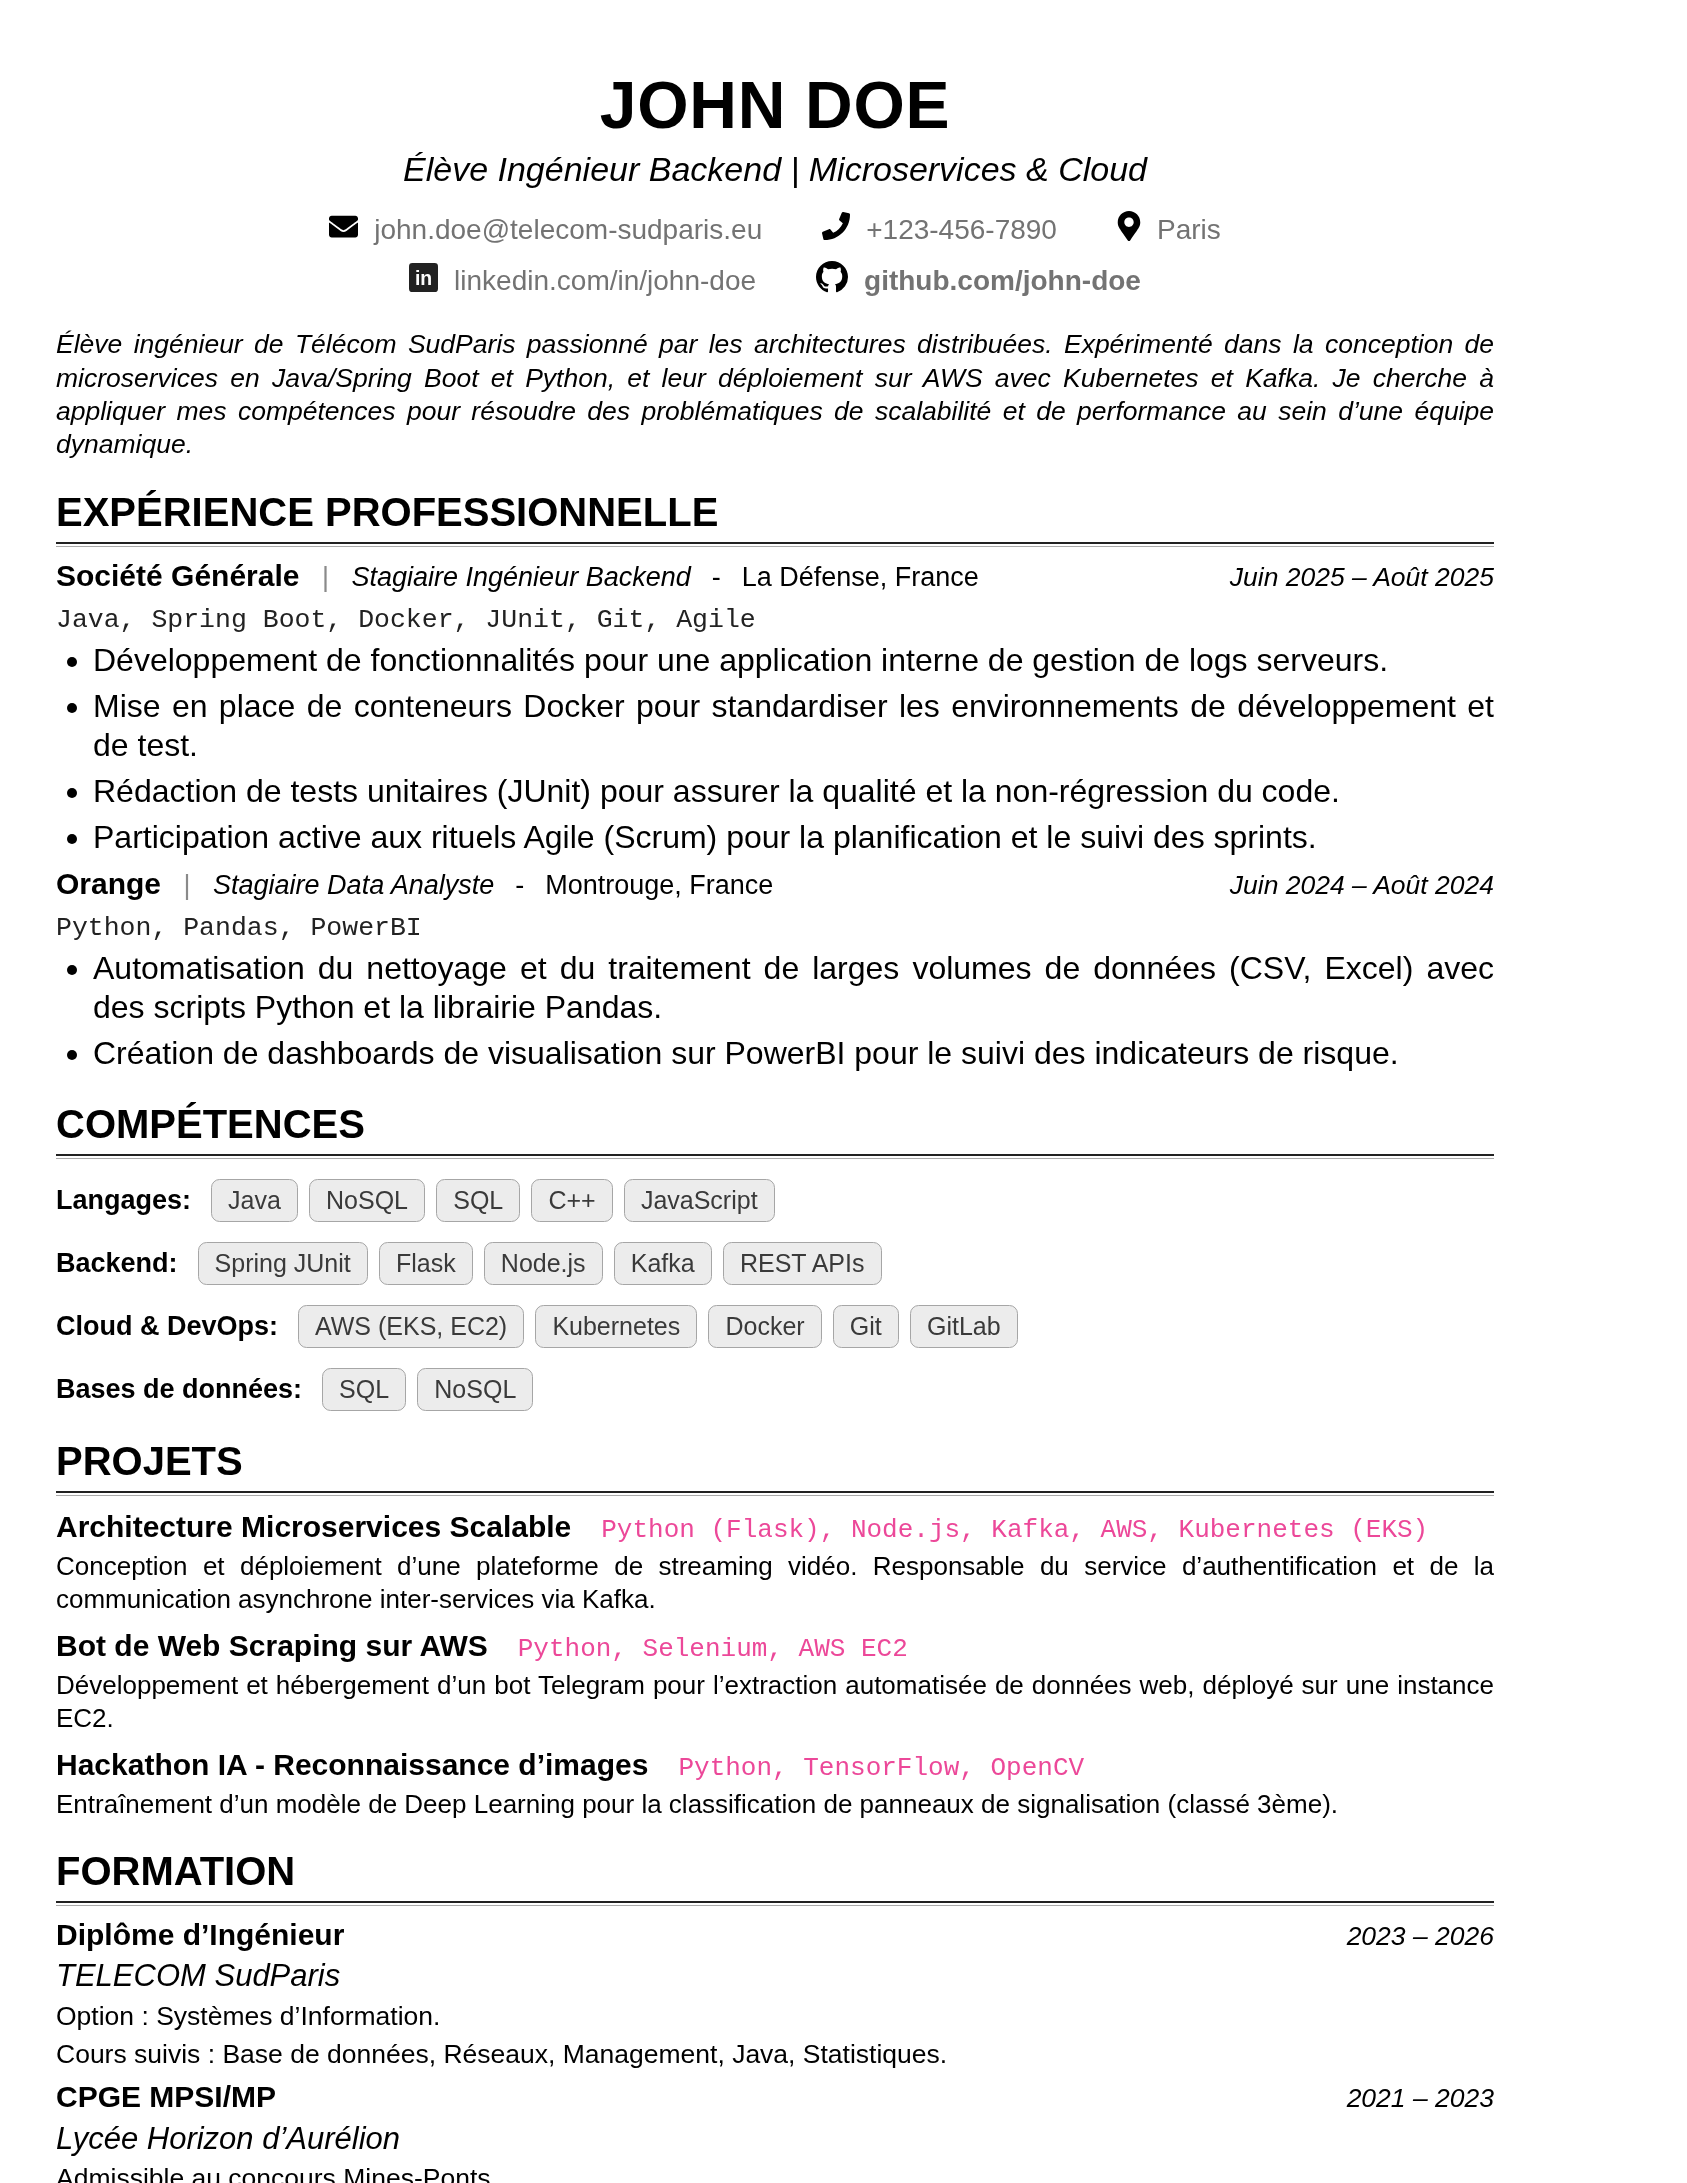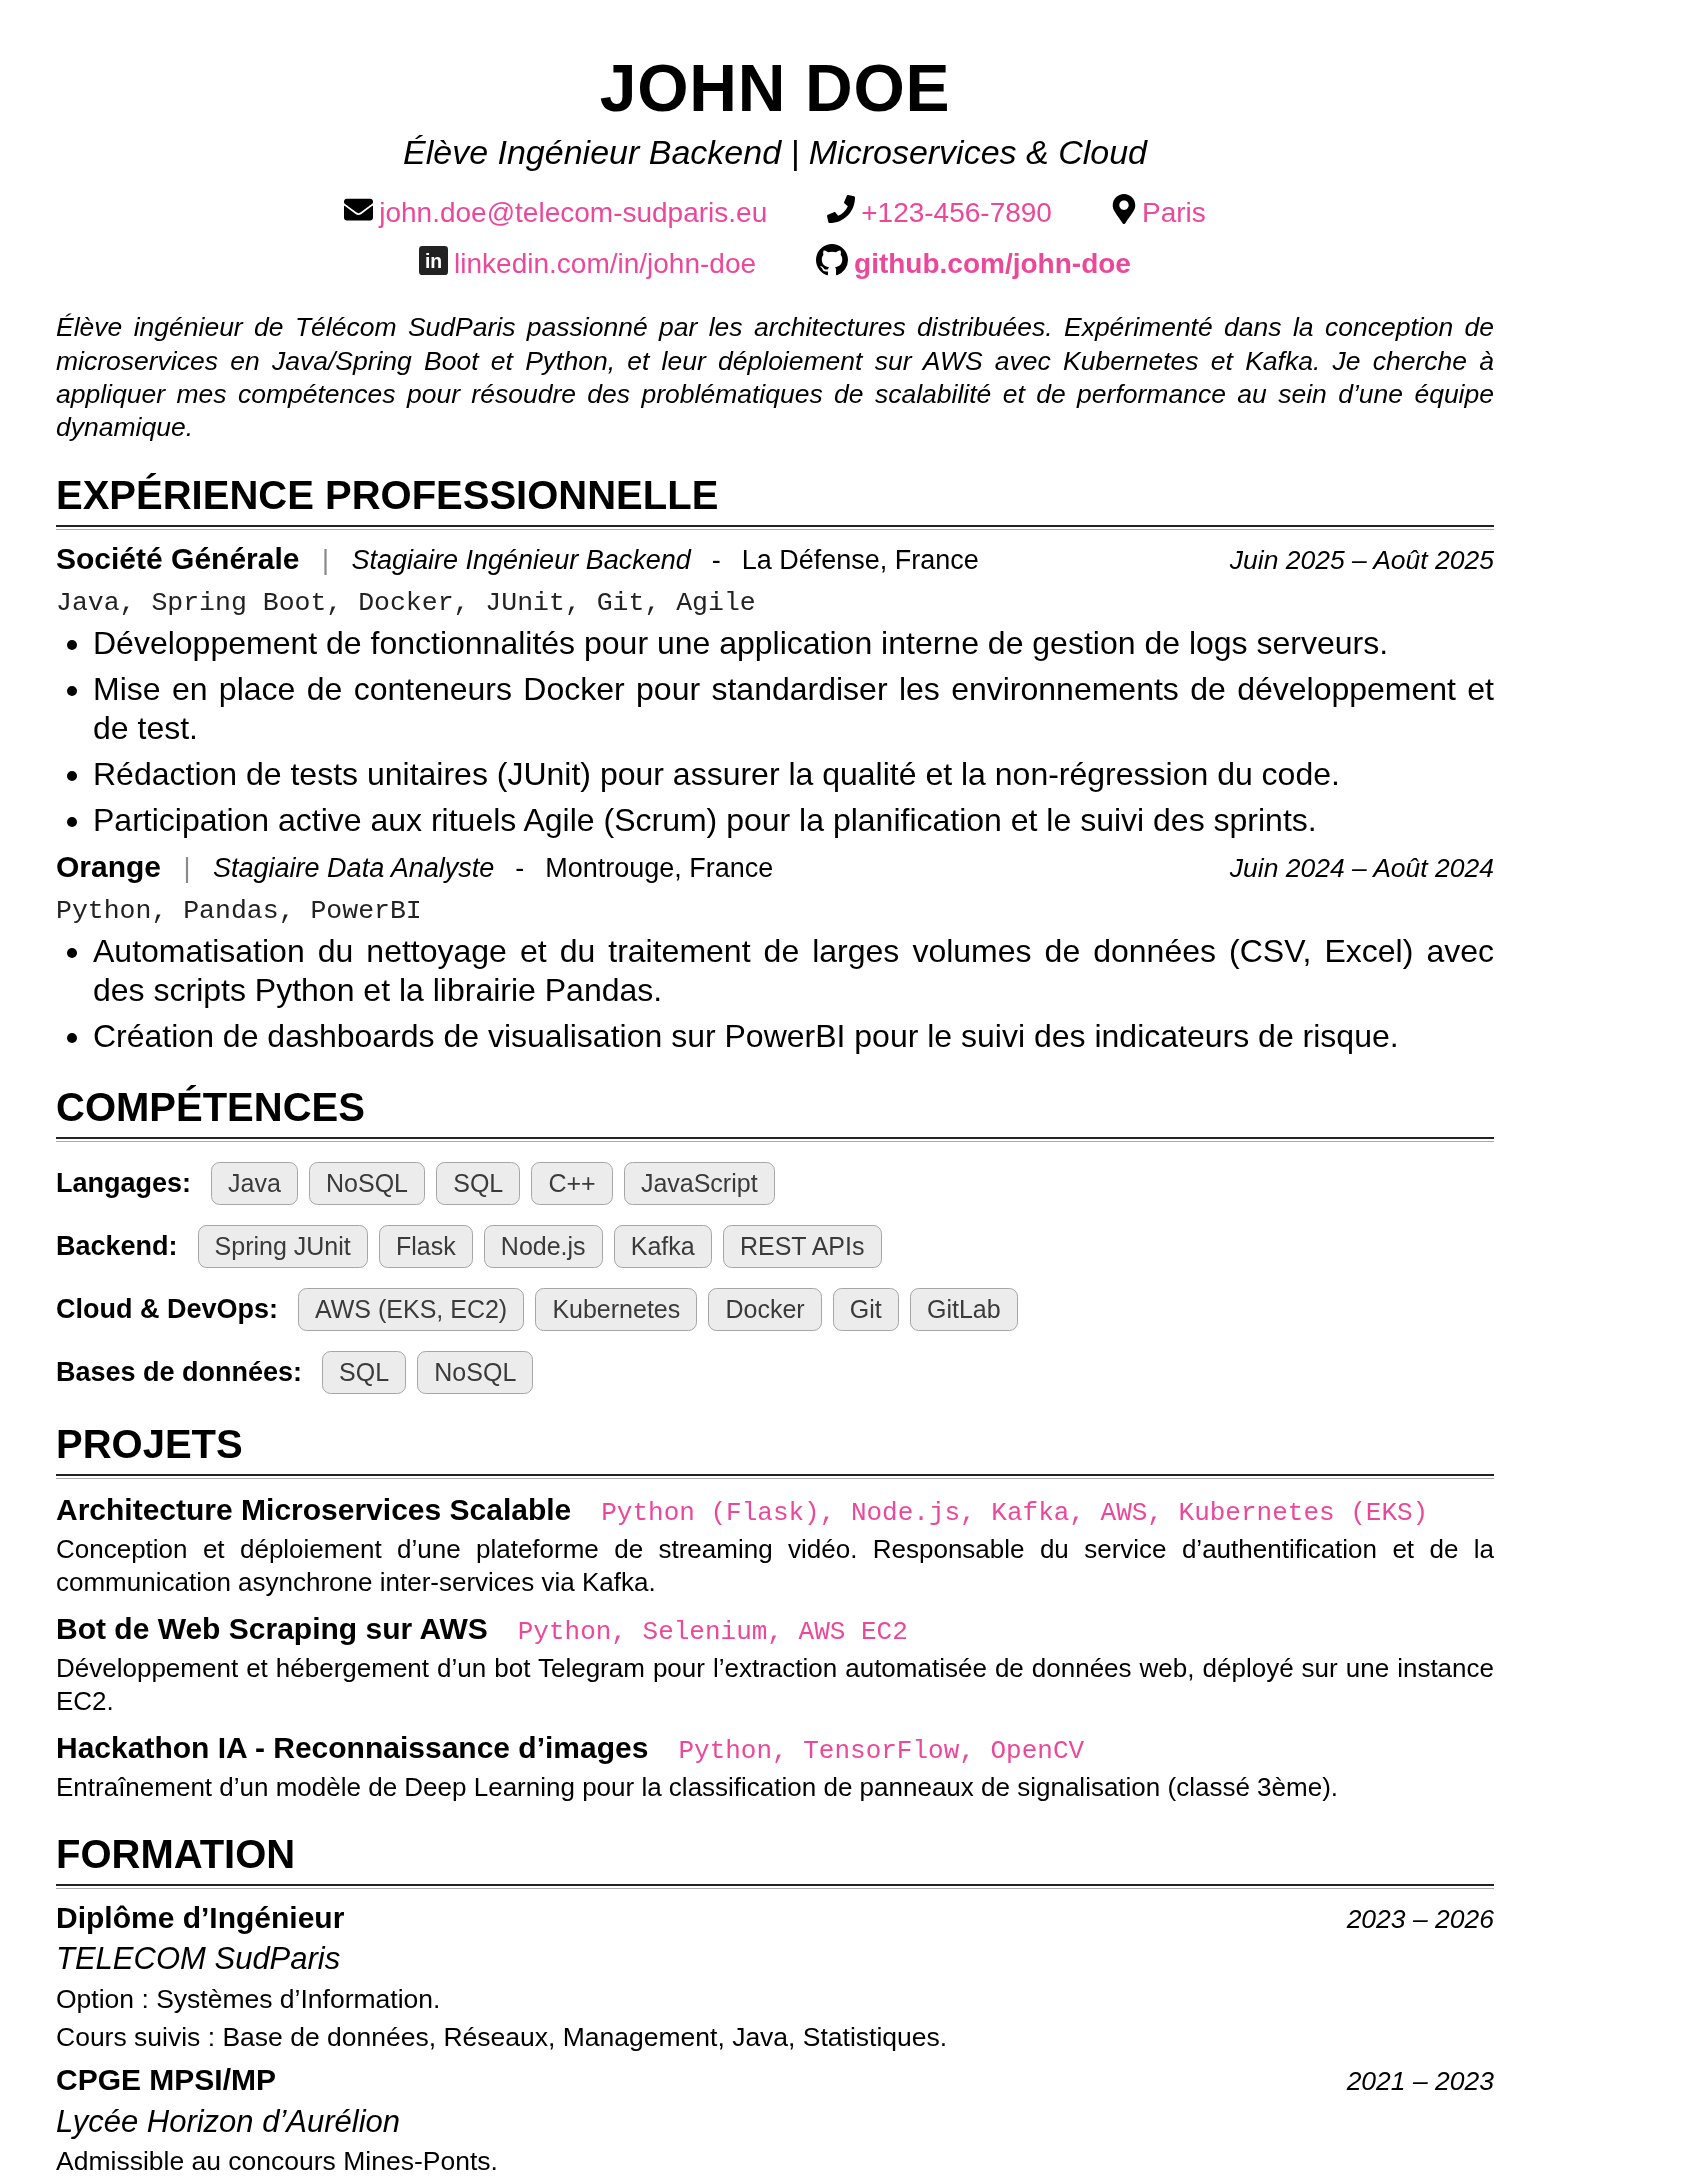--- a/index.html
+++ b/index.html
@@ -12,21 +12,21 @@
     height: 2183px;
     font-family: "Liberation Sans", sans-serif;
     color: #000000;
     position: relative;
     overflow: hidden;
   }
   .page {
     box-sizing: border-box;
     width: 1550px;
     height: 2183px;
-    padding: 31px 56px 0 56px;
+    padding: 48px 56px 0 56px;
   }
 
   
   .name {
     font-size: 66px;
     font-weight: 700;
     text-align: center;
     margin: 23px 0 0 0;
     line-height: 1.05;
     letter-spacing: 0.7px;
@@ -41,23 +41,23 @@
     display: flex;
     justify-content: center;
     align-items: center;
     gap: 60px;
     font-size: 28px;
     margin: 13.2px 0;
   }
   .contact-item {
     display: inline-flex;
     align-items: center;
-    gap: 6px;
+    gap: 16px;
     text-decoration: none;
-    color: #ec4899;
+    color: #737373;
   }
   .contact-item.bold { font-weight: 700; }
   .cicon { display: inline-block; }
 
   
   .summary {
     font-size: 26.5px;
     font-style: italic;
     line-height: 1.26;
     text-align: justify;

